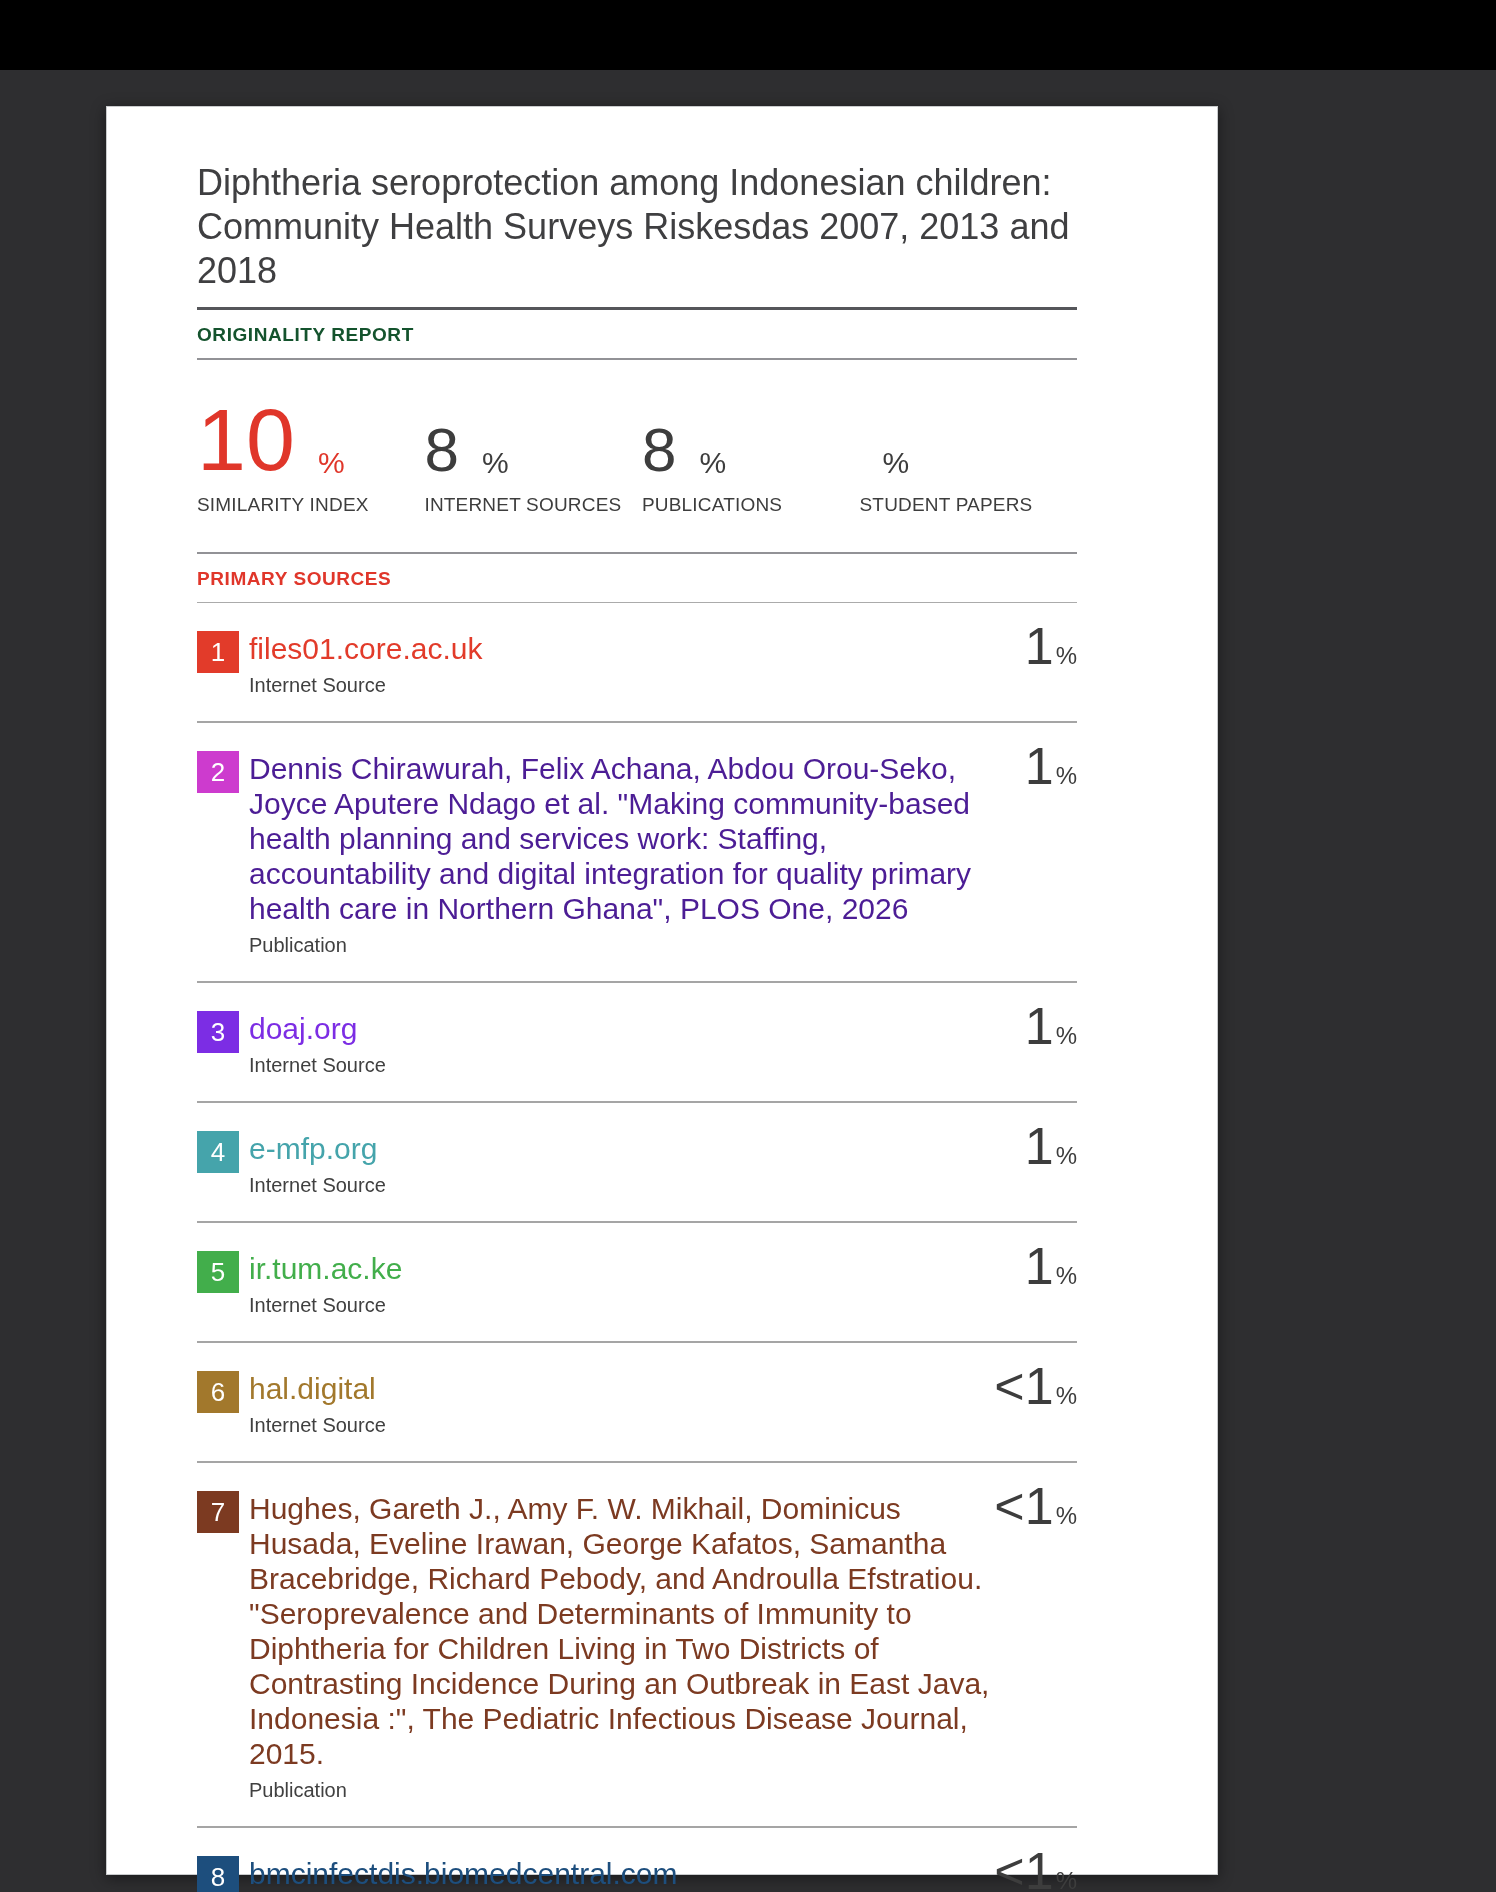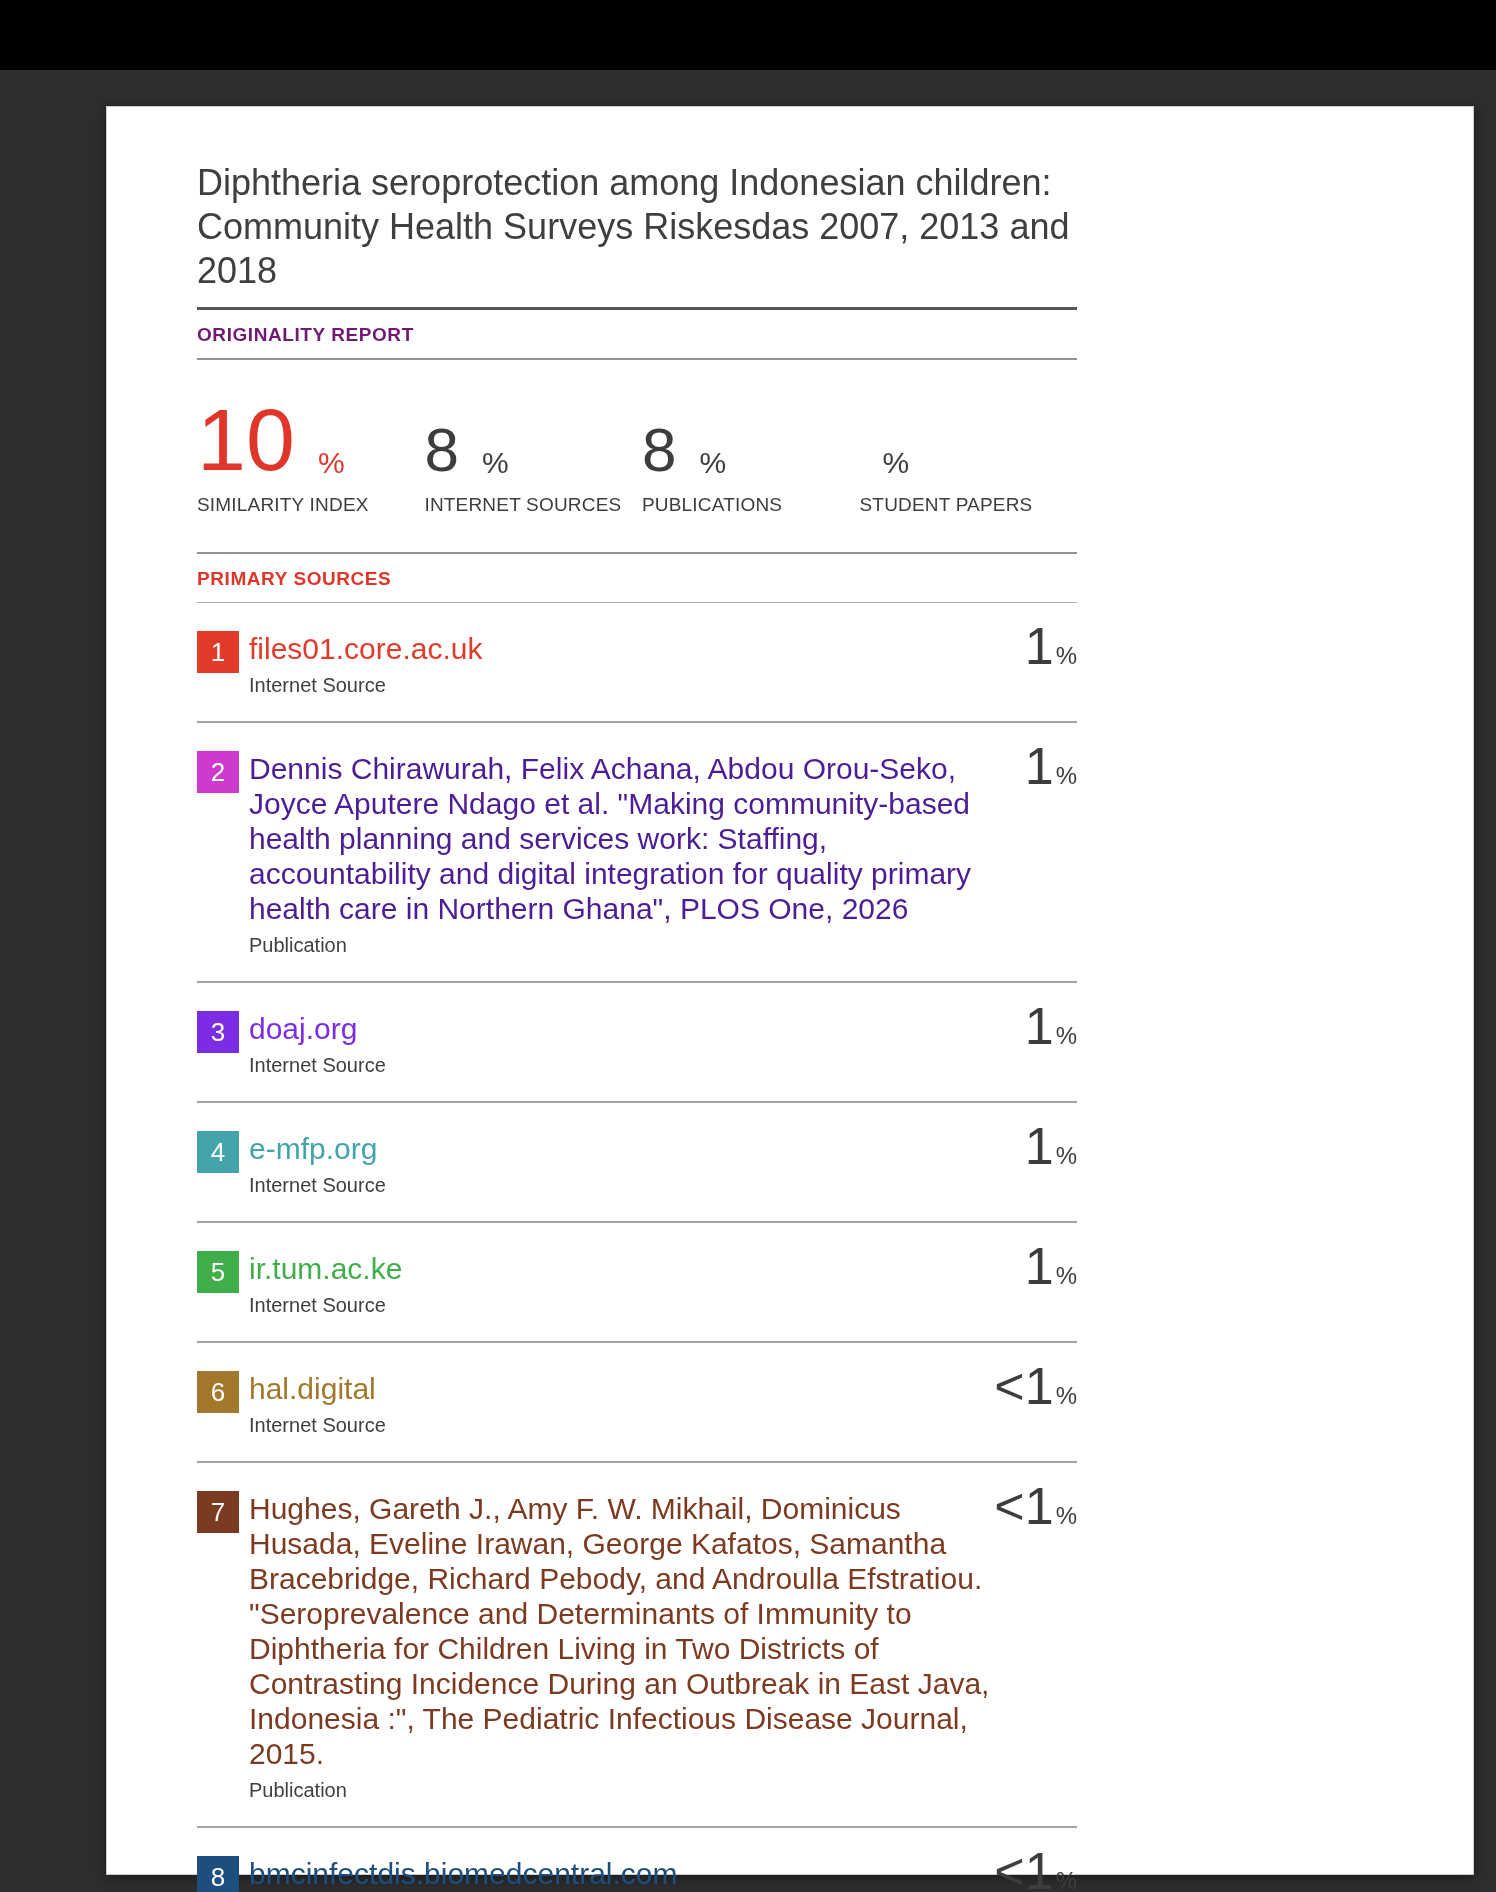--- a/index.html
+++ b/index.html
@@ -15,21 +15,21 @@
     position: absolute;
     left: 0; top: 0;
     width: 100%;
     height: 70px;
     background: #000000;
   }
   .page {
     position: absolute;
     left: 106px;
     top: 106px;
-    width: 1368px;
+    width: 1112px;
     height: 1769px;
     background: #ffffff;
     border: 1px solid #c9cbcd;
     box-sizing: border-box;
     box-shadow: 0 3px 14px rgba(0,0,0,0.45);
   }
   .content {
     padding: 54px 0 0 90px;
     width: 880px;
   }
@@ -147,21 +147,21 @@
 <div class="page">
   <div class="content">
 
     <div class="doc-title">
       <div>Diphtheria seroprotection among Indonesian children:</div>
       <div>Community Health Surveys Riskesdas 2007, 2013 and 2018</div>
     </div>
 
     <div class="rule-title"></div>
 
-    <div class="section-label" style="color: #701a75;">ORIGINALITY REPORT</div>
+    <div class="section-label" style="color: #14532d;">ORIGINALITY REPORT</div>
 
     <div class="rule-section"></div>
 
     <div class="metrics">
 
       <div class="metric">
         <div class="metric-value" style="color: rgb(224, 54, 42);">
           <span class="metric-num">10</span>
           <span class="metric-unit">%</span>
         </div>

